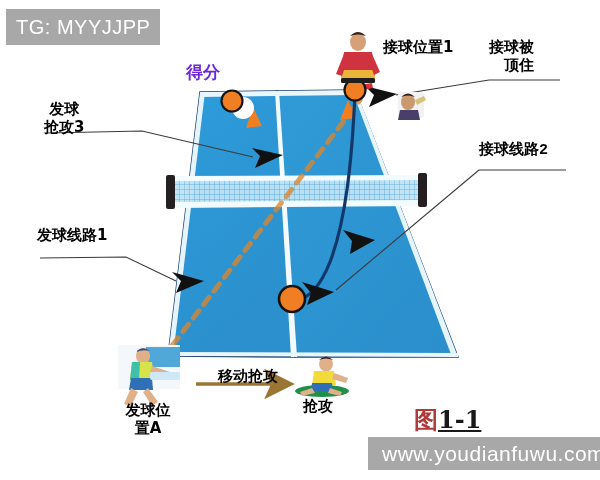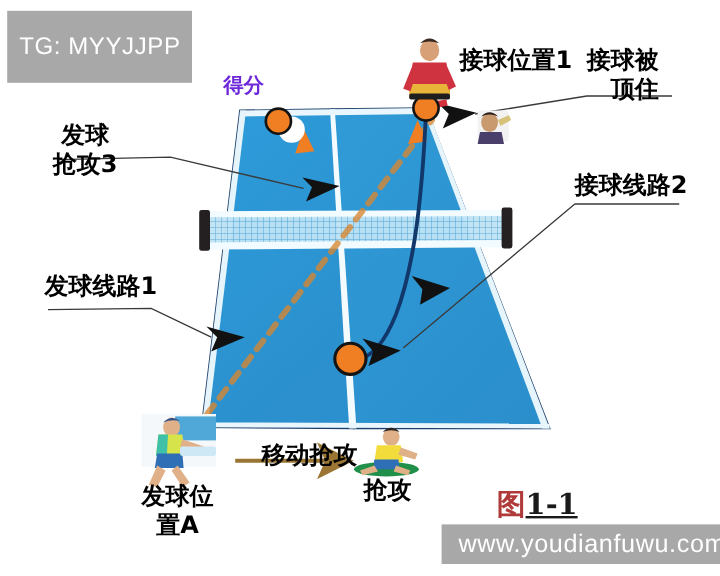--- a/index.html
+++ b/index.html
@@ -29,51 +29,51 @@
     font-weight: 300;
     letter-spacing: 0.5px;
     display: flex;
     align-items: center;
     white-space: nowrap;
   }
   #watermark-top {
     left: 6px;
     top: 9px;
     height: 28px;
-    padding: 16px 10px;
+    padding: 4px 10px;
     font-size: 20px;
   }
   #watermark-bottom {
     left: 368px;
     top: 437px;
     height: 33px;
     padding: 0 14px;
     font-size: 21px;
   }
   .lbl {
     position: absolute;
     color: #000000;
     font-family: "DejaVu Sans", "Liberation Sans", sans-serif;
     font-weight: bold;
-    font-size: 20px;
+    font-size: 15px;
     line-height: 1.22;
     white-space: pre-line;
     text-align: center;
   }
   #label-defen {
     color: #6d28d9;
     font-size: 17px;
     left: 186px;
     top: 62px;
   }
   #label-fqqg3   { left: 44px;  top: 100px; text-align: center; }
   #label-fqxl1   { left: 37px;  top: 226px; text-align: left; }
   #label-jqwz1   { left: 383px; top: 38px;  text-align: left; }
   #label-jqdz    { left: 489px; top: 38px;  text-align: right; }
-  #label-jqxl2   { left: 479px; top: 142px; text-align: left; }
+  #label-jqxl2   { left: 479px; top: 142px; text-align: left; font-family: Liberation Mono, monospace; }
   #label-fqwzA   { left: 110px; top: 401px; width: 76px; }
   #label-ydqg    { left: 218px; top: 367px; text-align: left; }
   #label-qiangg  { left: 303px; top: 399px; text-align: left; font-family: Liberation Mono, monospace; }
   #label-fig {
     left: 414px;
     top: 376px;
     font-size: 24px;
     font-family: "DejaVu Serif", "Liberation Serif", serif;
   }
   #label-fig .cjk { color: #b03a3a; }

